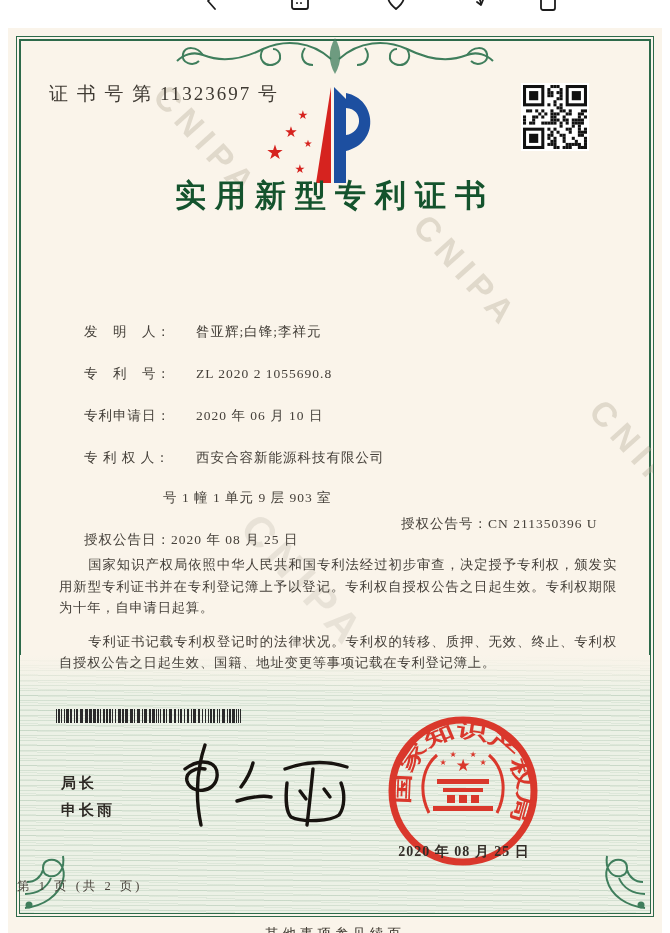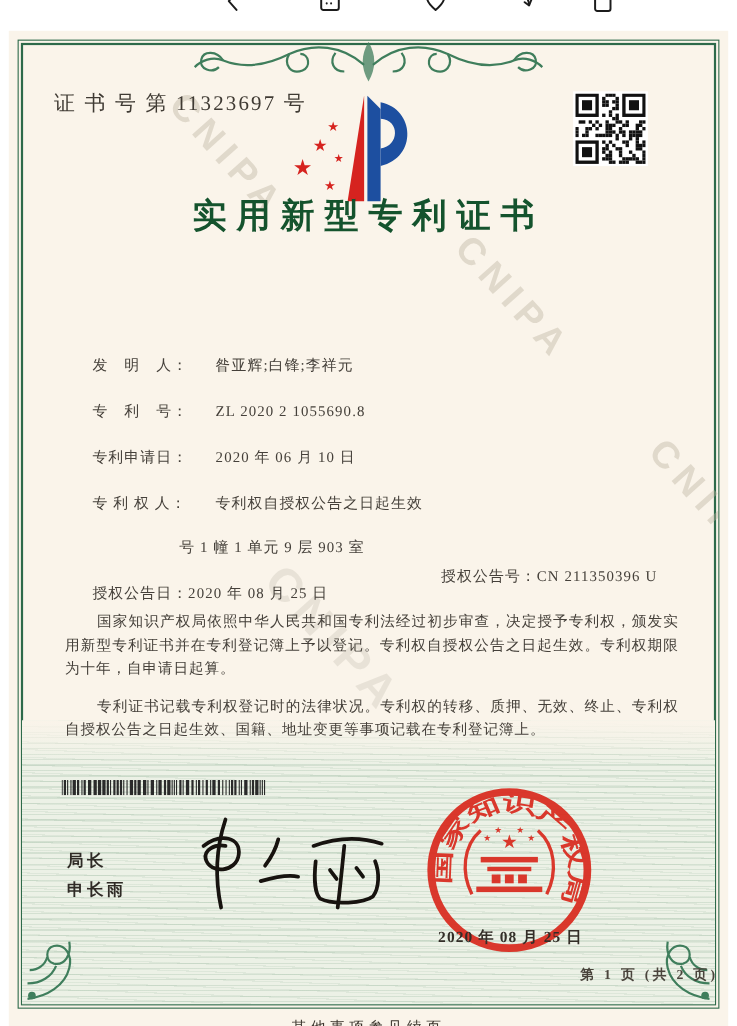--- a/index.html
+++ b/index.html
@@ -54,22 +54,22 @@
 
   .director{position:absolute;left:44px;top:733px;font-size:15px;font-weight:700;
             color:#2f2b26;letter-spacing:3px;line-height:27px;}
   .sig{position:absolute;left:150px;top:698px;width:200px;height:102px;}
   .sig path{stroke:#17130f;stroke-width:3.4;fill:none;stroke-linecap:round;}
 
   .seal{position:absolute;left:368px;top:676px;width:156px;height:156px;opacity:.93;}
   .seal-date{position:absolute;left:366px;top:806px;width:162px;text-align:center;
              font-size:14px;font-weight:600;color:#332e28;letter-spacing:1px;}
 
-  .page-footer{position:absolute;left:0;right:0;top:841px;text-align:right;
-               font-size:12.5px;color:#4a443c;letter-spacing:3px;font-weight:bold;}
+  .page-footer{position:absolute;left:0;right:0;top:841px;text-align:left;
+               font-size:12.5px;color:#4a443c;letter-spacing:3px;}
   .cont{position:absolute;left:0;right:0;top:897px;text-align:center;
         font-size:13.5px;color:#3c362e;letter-spacing:4px;}
 
   .orn-top{position:absolute;left:50%;top:-5px;transform:translateX(-50%);width:340px;height:54px;}
   .orn{stroke:#3f7e5c;fill:none;stroke-width:2;}
   .orn-bl{position:absolute;left:2px;bottom:2px;width:72px;height:72px;}
   .orn-br{position:absolute;right:2px;bottom:2px;width:72px;height:72px;transform:scaleX(-1);}
 </style>
 </head>
 <body>
@@ -306,21 +306,21 @@
       <div class="row" style="top:270px">
         <span class="lab">发　明　人：</span><span>昝亚辉;白锋;李祥元</span>
       </div>
       <div class="row" style="top:312px">
         <span class="lab">专　利　号：</span><span>ZL 2020 2 1055690.8</span>
       </div>
       <div class="row" style="top:354px">
         <span class="lab">专利申请日：</span><span>2020 年 06 月 10 日</span>
       </div>
       <div class="row" style="top:396px">
-        <span class="lab">专 利 权 人：</span><span>专利权自授权公告之日起生效</span>
+        <span class="lab">专 利 权 人：</span><span>西安合容新能源科技有限公司</span>
       </div>
       <div class="addr2" style="top:452px">号 1 幢 1 单元 9 层 903 室</div>
 
       <div class="row" style="top:478px">
         <span>授权公告日：</span><span>2020 年 08 月 25 日</span>
         <span class="grant2"><span>授权公告号：</span><span>CN 211350396 U</span></span>
       </div>
 
       <div class="paras">
         <p>国家知识产权局依照中华人民共和国专利法经过初步审查，决定授予专利权，颁发实用新型专利证书并在专利登记簿上予以登记。专利权自授权公告之日起生效。专利权期限为十年，自申请日起算。</p>

